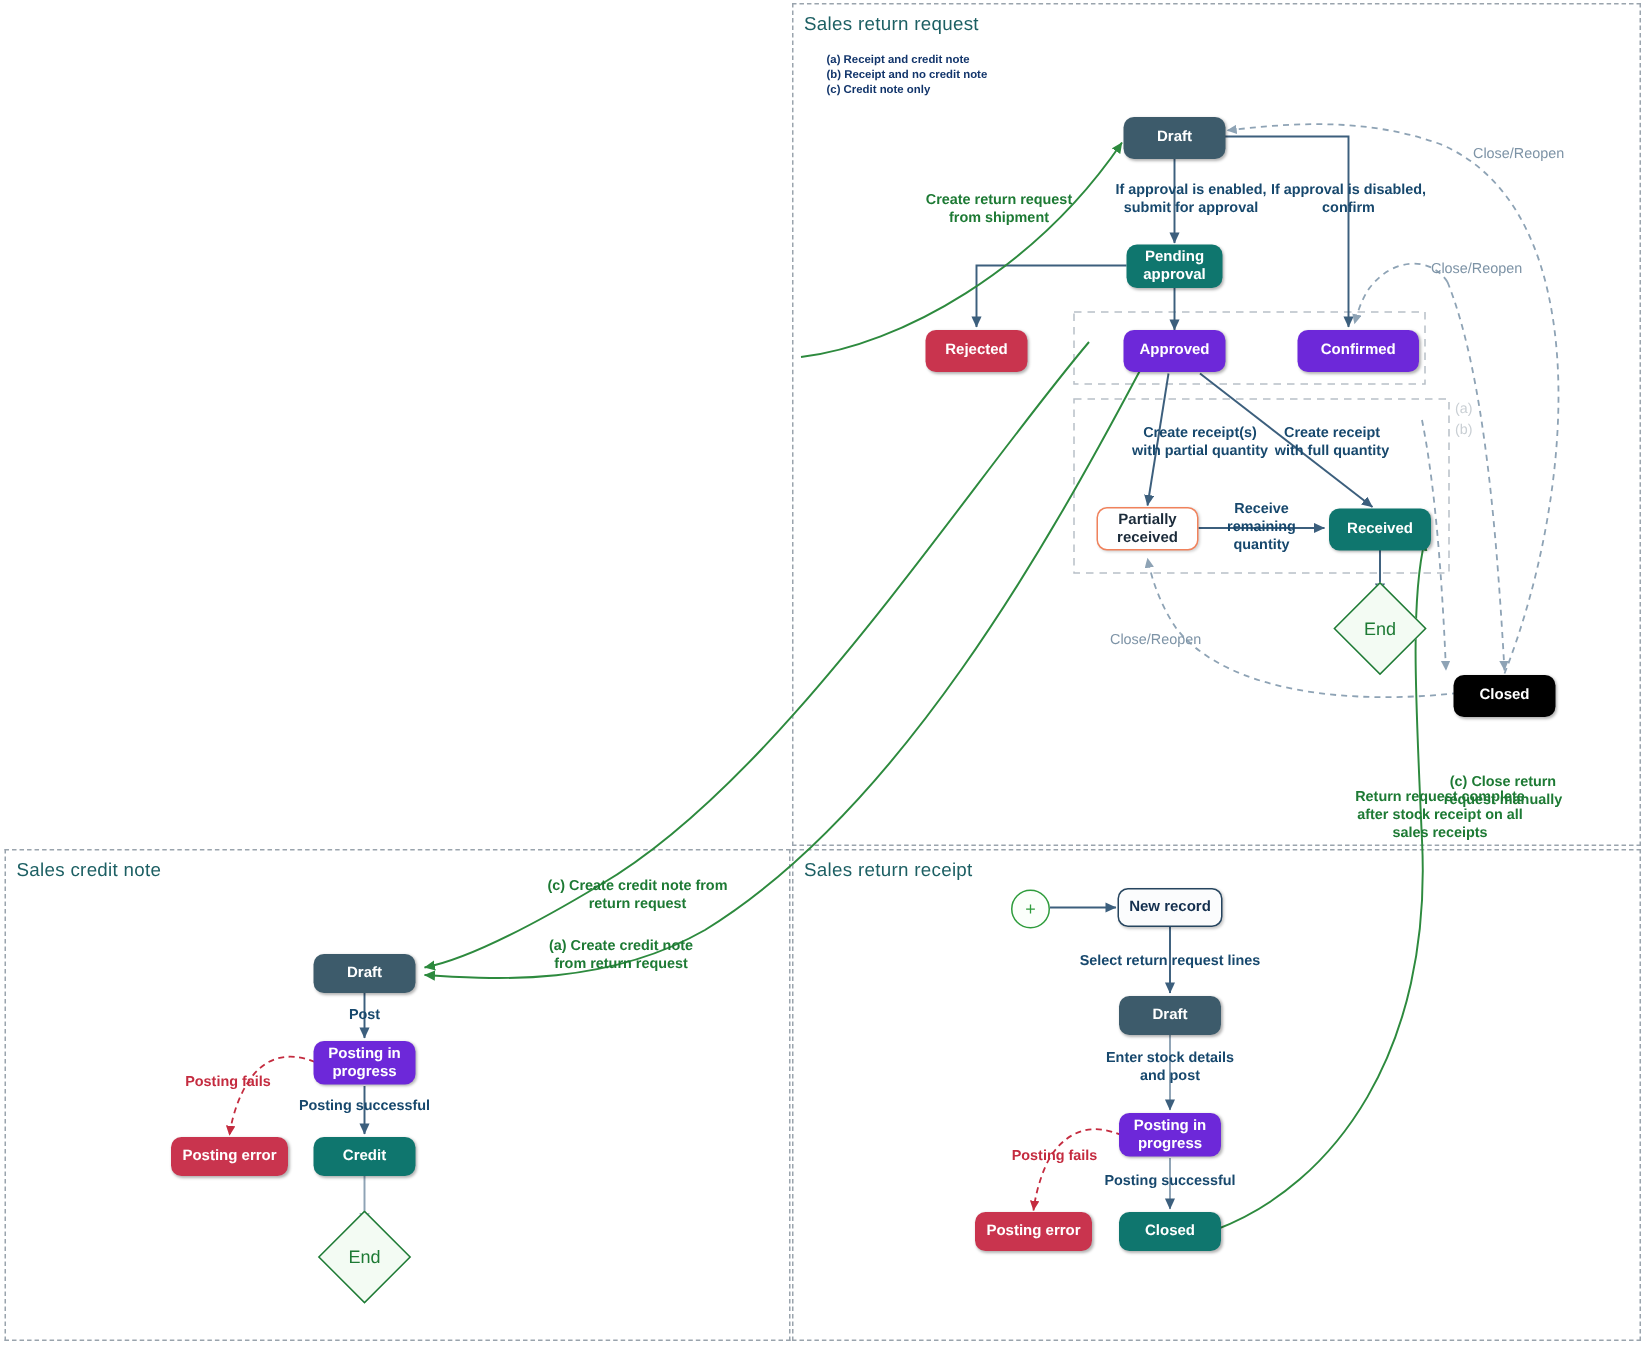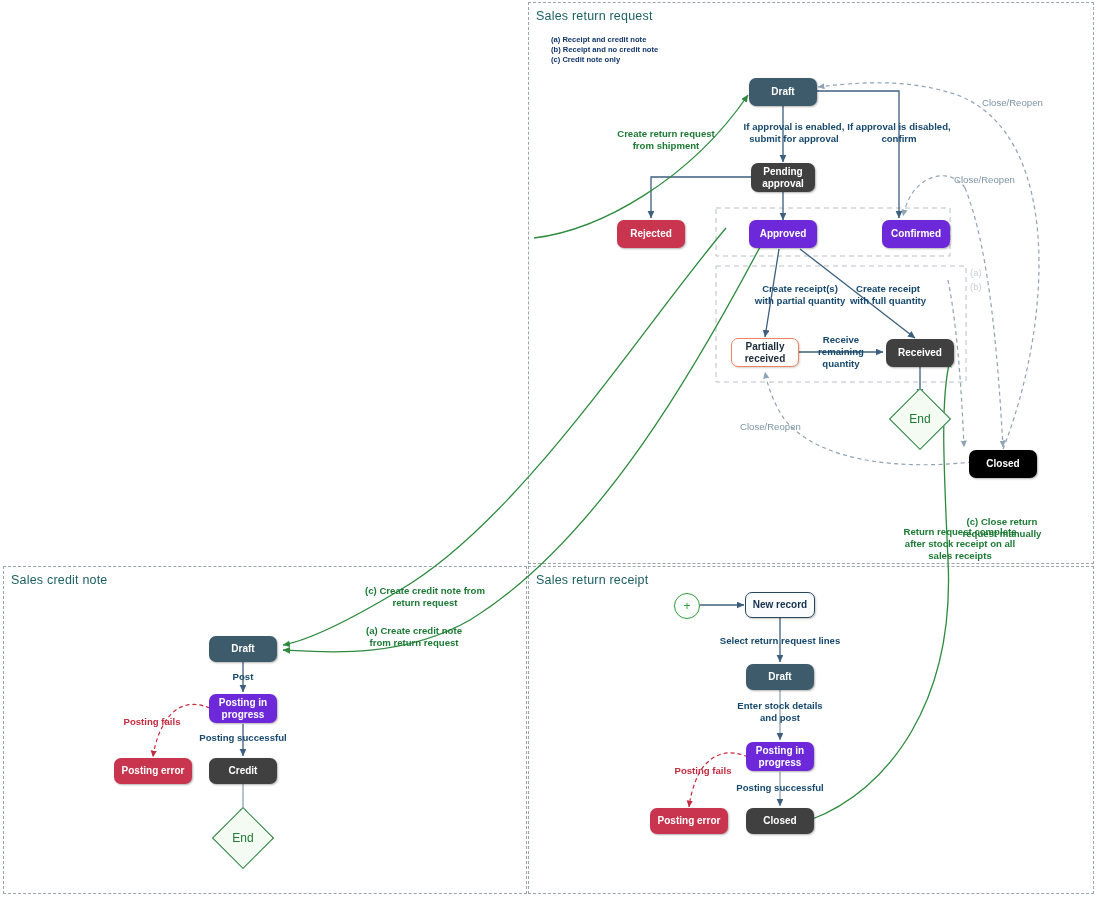--- a/index.html
+++ b/index.html
@@ -6,21 +6,21 @@
   body{width:1097px;height:897px;font-family:"Liberation Sans",sans-serif;overflow:hidden;}
   #stage{position:relative;width:1097px;height:897px;background:#fff;}
   svg.layer{position:absolute;left:0;top:0;width:1097px;height:897px;overflow:visible;}
   .panel{position:absolute;border:1px dashed #9aa4ad;box-sizing:border-box;}
   .panel-title{position:absolute;font-size:12.5px;color:#1c5f63;letter-spacing:.2px;white-space:nowrap;}
   .legend{position:absolute;font-size:7.6px;color:#12356b;line-height:10.6px;font-weight:bold;white-space:nowrap;}
   .node{position:absolute;box-sizing:border-box;display:flex;align-items:center;justify-content:center;
         text-align:center;border-radius:7px;font-size:10px;font-weight:bold;line-height:12px;
         box-shadow:1px 1px 2px rgba(0,0,0,.30);}
   .n-dark{background:#3d5b6b;color:#ffffff;}
-  .n-green{background:#404040;color:#ffffff;}
+  .n-green{background:#0f766e;color:#ffffff;}
   .n-blue{background:#6d28d9;color:#ffffff;}
   .n-red{background:#c9344e;color:#ffffff;}
   .n-black{background:#000000;color:#ffffff;}
   .n-white{background:#fbfcfd;color:#14304f;border:1.5px solid #26455f;box-shadow:1px 1px 2px rgba(0,0,0,.22);}
   .n-orange{background:#ffffff;color:#1b2b3a;border:1.5px solid #f0825c;box-shadow:1px 1px 2px rgba(0,0,0,.18);}
   .diamond{position:absolute;width:44px;height:44px;transform:rotate(45deg);
            background:#f3fbf3;border:1.6px solid #1d7a34;box-sizing:border-box;}
   .diamond-label{position:absolute;font-size:12px;font-weight:normal;color:#1d7a34;
                  display:flex;align-items:center;justify-content:center;}
   .plus-circle{position:absolute;width:24px;height:24px;border-radius:50%;
@@ -119,21 +119,21 @@
 
   <div class="node n-dark" style="left:749px;top:78px;width:68px;height:28px;">Draft</div>
 
   <div class="node n-green" style="left:751px;top:163px;width:64px;height:29px;white-space:pre-line;">Pending
 approval</div>
 
   <div class="node n-red" style="left:617px;top:220px;width:68px;height:28px;">Rejected</div>
 
   <div class="node n-blue" style="left:749px;top:220px;width:68px;height:28px;">Approved</div>
 
-  <div class="node n-blue" style="left:865px;top:220px;width:68px;height:28px;margin-left:17px;">Confirmed</div>
+  <div class="node n-blue" style="left:865px;top:220px;width:81px;height:28px;">Confirmed</div>
 
   <div class="node n-orange" style="left:731px;top:338px;width:68px;height:29px;white-space:pre-line;">Partially
 received</div>
 
   <div class="node n-green" style="left:886px;top:339px;width:68px;height:28px;">Received</div>
 
   <div class="node n-black" style="left:969px;top:450px;width:68px;height:28px;">Closed</div>
 
   <div class="diamond" style="left:898px;top:397px;"></div>
   <div class="diamond-label" style="left:898px;top:397px;width:44px;height:44px;">End</div>

